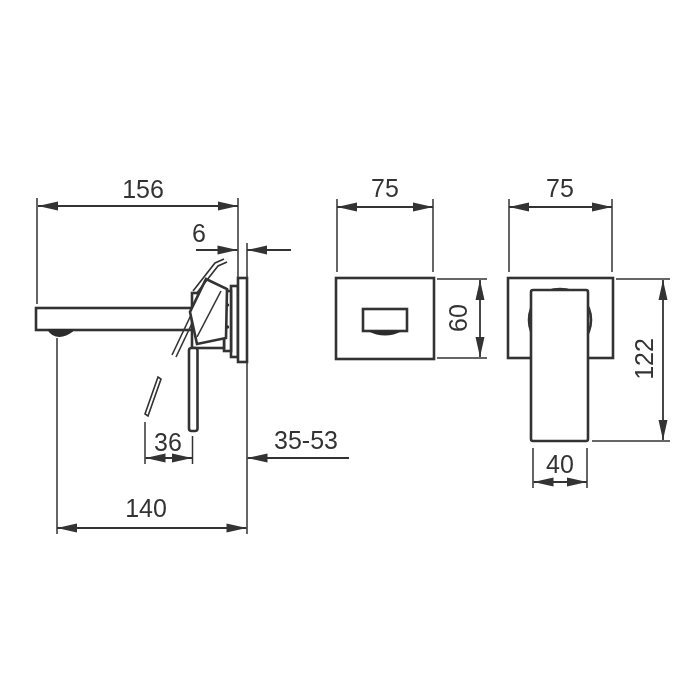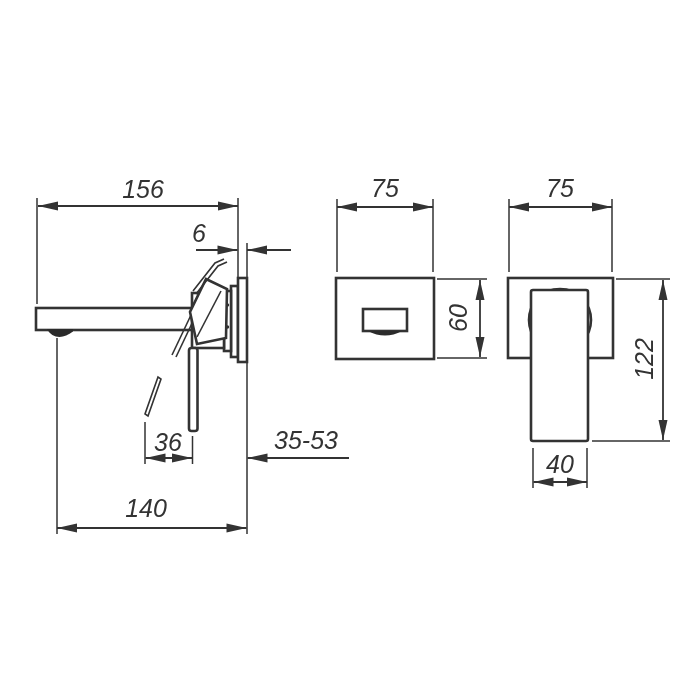--- a/index.html
+++ b/index.html
@@ -9,21 +9,20 @@
     width: 700px;
     height: 700px;
     overflow: hidden;
     font-family: "Liberation Sans", sans-serif;
   }
   .canvas {
     position: relative;
     width: 700px;
     height: 688px;
     background: #ffffff;
-    font-style: italic;
   }
   svg text {
     font-family: "Liberation Sans", sans-serif;
     font-size: 25px;
     fill: #333333;
   }
   .outline { fill: #ffffff; stroke: #333333; stroke-width: 2.6; }
   .thin    { fill: none;    stroke: #333333; stroke-width: 1.6; }
   .dimline { fill: none;    stroke: #333333; stroke-width: 1.8; }
   .extline { fill: none;    stroke: #333333; stroke-width: 1.5; }

